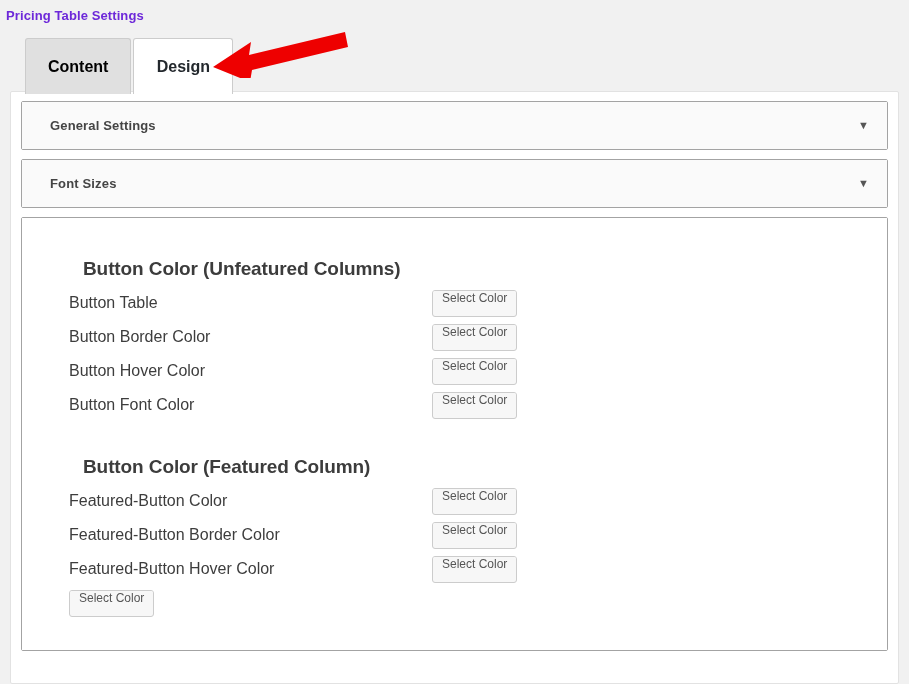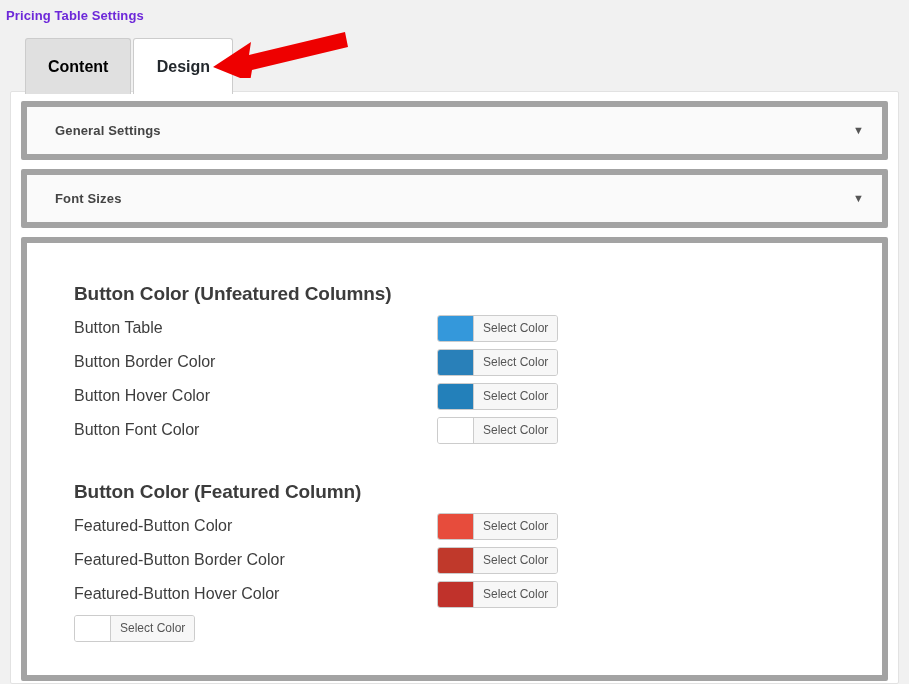--- a/index.html
+++ b/index.html
@@ -84,21 +84,21 @@
     background: #ffffff;
     border: 1px solid #e2e2e2;
     border-radius: 2px;
     padding: 9px 10px 0 10px;
     overflow: hidden;
   }
 
   
   .accordion-section {
     margin-bottom: 9px;
-    border: 6px solid #a3a3a3;
+    border: 1px solid #a3a3a3;
     border-radius: 2px;
     background: #ffffff;
   }
   .accordion-header {
     box-sizing: border-box;
     height: 47px;
     display: flex;
     align-items: center;
     justify-content: space-between;
     padding: 0 18px 0 28px;
@@ -129,21 +129,21 @@
   }
 
   
   .color-group { padding-left: 47px; }
   .color-group + .color-group { margin-top: 34px; }
 
   .group-heading {
     font-size: 19px;
     font-weight: bold;
     color: #3c3c3c;
-    margin: 0 0 6px 0;
+    margin: 0 0 6px 14px;
     letter-spacing: -0.1px;
   }
 
   .color-row {
     display: flex;
     align-items: center;
     height: 34px;
   }
   .color-row-label {
     font-size: 16px;
@@ -153,20 +153,21 @@
   }
   .color-picker {
     display: inline-flex;
     align-items: stretch;
     height: 25px;
     border: 1px solid #ccc;
     border-radius: 3px;
     background: #f7f7f7;
     overflow: hidden;
     cursor: pointer;
+    flex-direction: column;
   }
   .color-swatch {
     width: 35px;
     border-right: 1px solid #ccc;
     background: #ffffff;
   }
   .color-picker-label {
     display: flex;
     align-items: center;
     padding: 0 9px;

